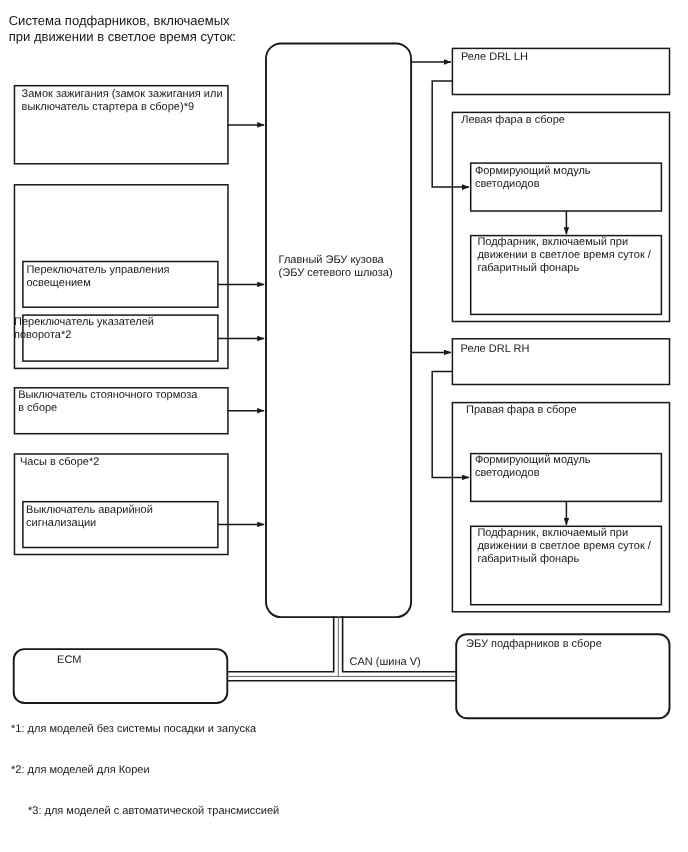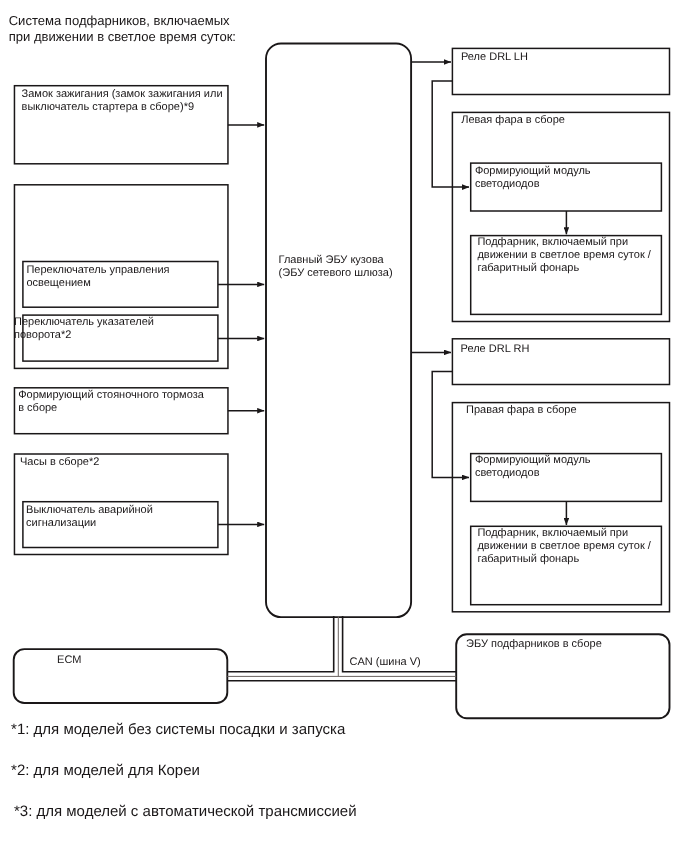--- a/index.html
+++ b/index.html
@@ -8,21 +8,21 @@
        font-family:"Liberation Sans",sans-serif;color:#000;
        -webkit-font-smoothing:antialiased;
        text-rendering:geometricPrecision;}
   #stage{position:absolute;left:0;top:0;width:688px;height:852px;background:#fff;}
 
   svg#shapes{position:absolute;left:0;top:0;}
 
   .txt{position:absolute;white-space:pre;line-height:13px;
        font-size:11.0px;color:#1a1718;}
   .title{position:absolute;white-space:pre;line-height:15.4px;font-size:13.05px;color:#1a1718;}
-  .foot{position:absolute;white-space:pre;font-size:15px;line-height:13px;color:#1a1718;}
+  .foot{position:absolute;white-space:pre;font-size:11.0px;line-height:13px;color:#1a1718;}
 
 
 </style>
 </head>
 <body>
 
 <div id="stage">
 
   <svg id="shapes" viewBox="0 0 688 852" width="688" height="852">
     <defs>
@@ -85,21 +85,21 @@
 
   <div class="title" style="left:8.7px;top:13.3px;">Система подфарников, включаемых
 при движении в светлое время суток:</div>
 
   <div class="txt" style="left:21.6px;top:87.6px;">Замок зажигания (замок зажигания или
 выключатель стартера в сборе)*9</div>
   <div class="txt" style="left:26.4px;top:263.8px;">Переключатель управления
 освещением</div>
   <div class="txt" style="left:14px;top:315.5px;">Переключатель указателей
 поворота*2</div>
-  <div class="txt" style="left:18.2px;top:389.4px;">Формирующий стояночного тормоза
+  <div class="txt" style="left:18.2px;top:389.4px;">Выключатель стояночного тормоза
 в сборе</div>
   <div class="txt" style="left:20.0px;top:455.5px;">Часы в сборе*2</div>
   <div class="txt" style="left:26.1px;top:503.6px;">Выключатель аварийной
 сигнализации</div>
 
   <div class="txt" style="left:278.6px;top:253.7px;">Главный ЭБУ кузова
 (ЭБУ сетевого шлюза)</div>
 
   <div class="txt" style="left:461.0px;top:50.6px;">Реле DRL LH</div>
   <div class="txt" style="left:461.2px;top:114.1px;">Левая фара в сборе</div>
@@ -116,15 +116,15 @@
   <div class="txt" style="left:477.4px;top:527.0px;">Подфарник, включаемый при
 движении в светлое время суток /
 габаритный фонарь</div>
 
   <div class="txt" style="left:25.1px;top:653.8px;margin-left:32px;">ECM</div>
   <div class="txt" style="left:466.1px;top:637.8px;">ЭБУ подфарников в сборе</div>
   <div class="txt" style="left:349.6px;top:656px;text-align:center;">CAN (шина V)</div>
 
   <div class="foot" style="left:11.1px;top:723.2px;">*1: для моделей без системы посадки и запуска</div>
   <div class="foot" style="left:11.1px;top:764.2px;text-align:right;">*2: для моделей для Кореи</div>
-  <div class="foot" style="left:14px;top:805.2px;">*3: для моделей с автоматической трансмиссией</div>
+  <div class="foot" style="left:28px;top:805.2px;">*3: для моделей с автоматической трансмиссией</div>
 
 </div>
 
 </body></html>

